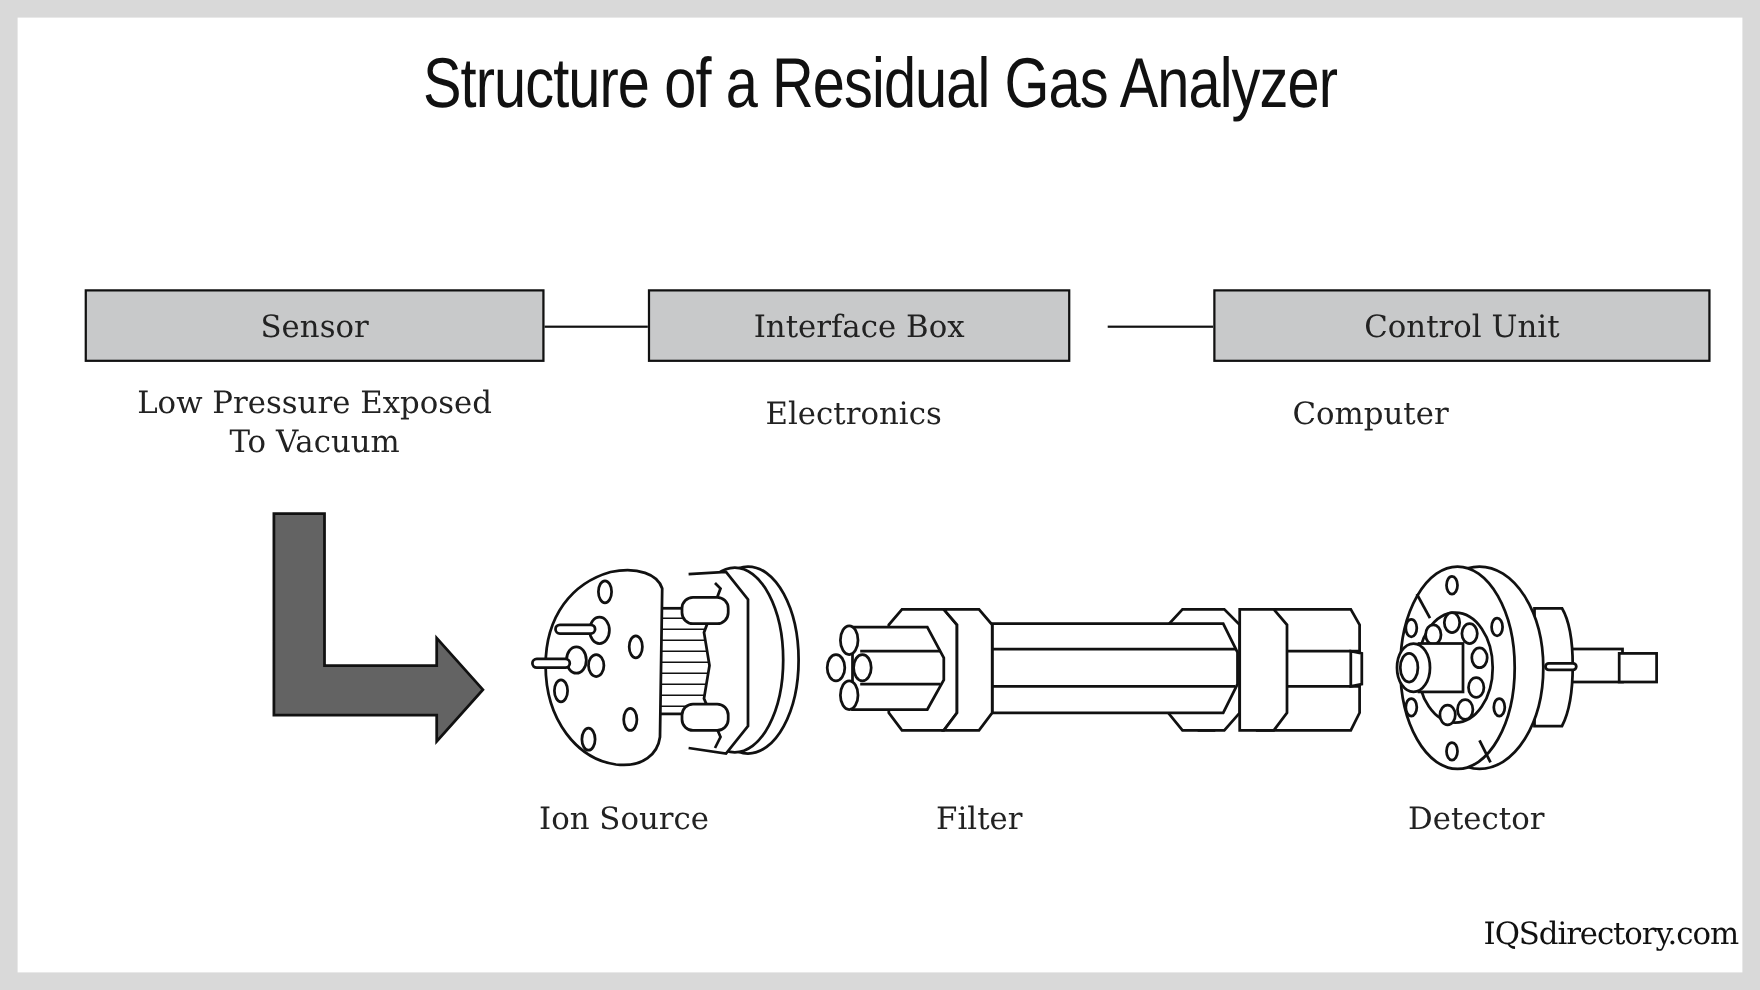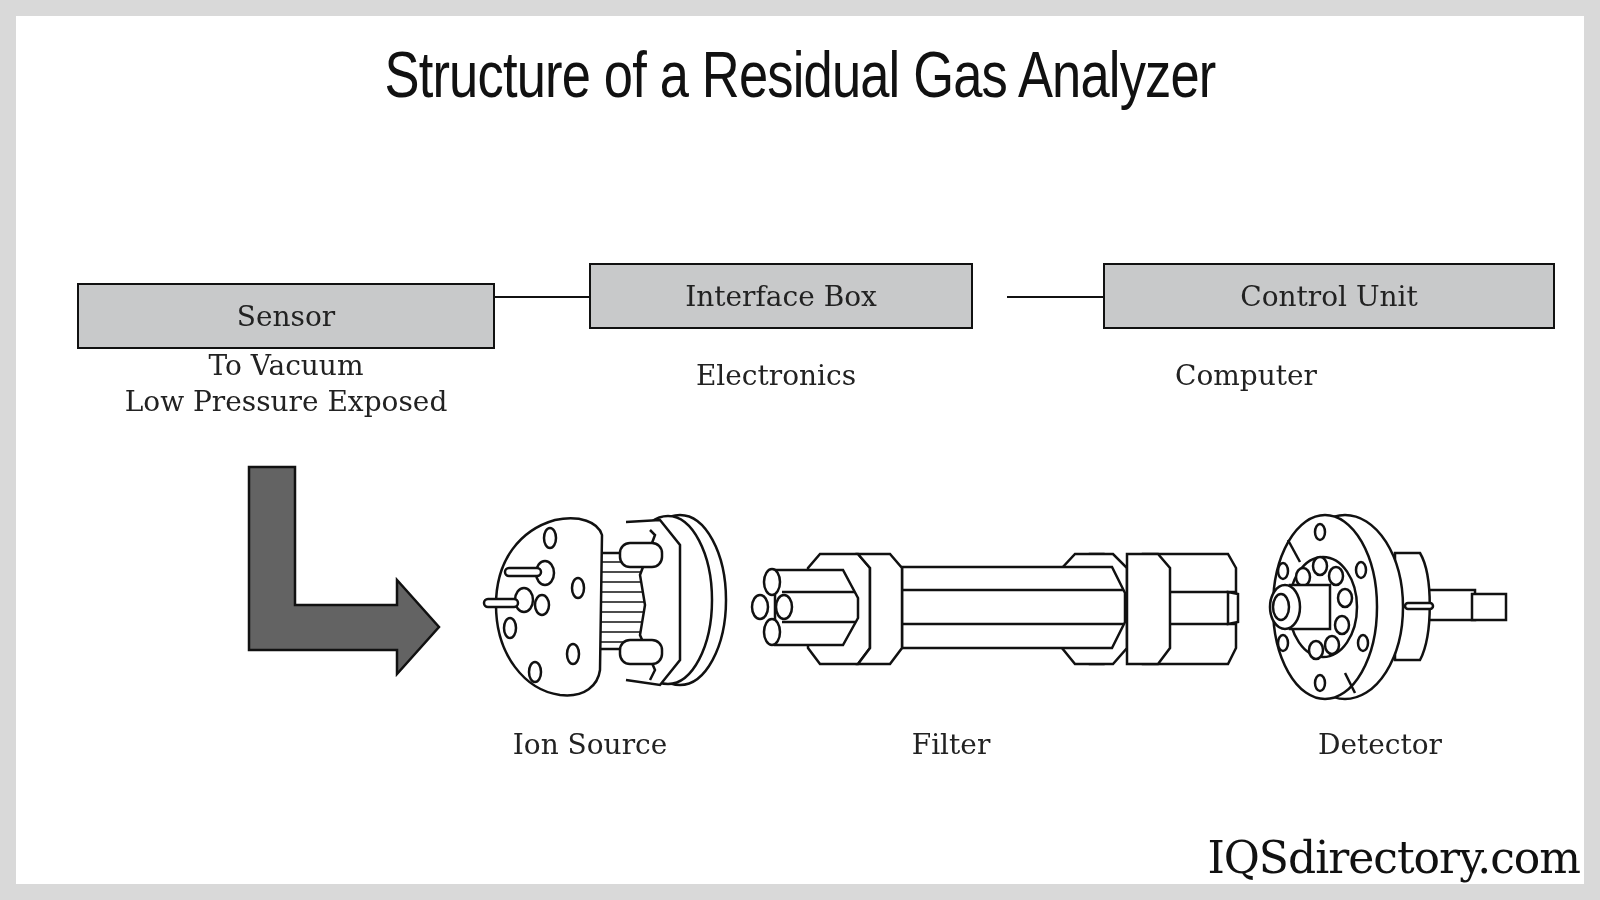--- a/index.html
+++ b/index.html
@@ -17,48 +17,48 @@
   }
   .box {
     position: absolute; top: 263px; height: 66px; background: #c8c9ca; border: 2px solid #111;
     box-sizing: border-box; display: flex; align-items: center; justify-content: center;
     font-size: 28px; font-family: "DejaVu Serif", serif; color: #222;
   }
   .connector { position: absolute; top: 296px; height: 2px; background: #111; }
   .sub {
     position: absolute; text-align: center; font-size: 28px; line-height: 36px; color: #222;
   }
-  .label { position: absolute; text-align: center; font-size: 28px; color: #222; top: 728px; }
+  .label { position: absolute; font-size: 28px; color: #222; top: 728px; }
   .brand {
-    position: absolute; right: 20px; top: 832px; font-size: 44px; color: #111; letter-spacing: -1px; margin-left: 26px;
+    position: absolute; right: 20px; top: 832px; font-size: 28px; color: #111; letter-spacing: -1px; margin-left: 26px;
   }
   svg { position: absolute; left: 0; top: 0; }
 </style>
 </head>
 <body>
 
 <div class="panel"></div>
 
 <div class="title">Structure of a Residual Gas Analyzer</div>
 
-<div class="box" style="left:77px;width:418px;margin-top:20px;">
+<div class="box" style="left:77px;width:418px;">
   <span>Sensor</span>
 </div>
 <div class="connector" style="left:495px;width:94px;"></div>
 <div class="box" style="left:589px;width:384px;">
   <span>Interface Box</span>
 </div>
 <div class="connector" style="left:1007px;width:96px;"></div>
 <div class="box" style="left:1103px;width:452px;">
   <span>Control Unit</span>
 </div>
 
 <div class="sub" style="left:77px;width:418px;top:348px;">
+  <div>Low Pressure Exposed</div>
   <div>To Vacuum</div>
-  <div>Low Pressure Exposed</div>
 </div>
 <div class="sub" style="left:567px;width:418px;top:358px;">Electronics</div>
 <div class="sub" style="left:1037px;width:418px;top:358px;">Computer</div>
 
 <svg width="1600" height="900" viewBox="0 0 1600 900">
 
   <g>
     <path d="M249 467 L295 467 L295 605 L397 605 L397 580 L439 627 L397 674 L397 650 L249 650 Z" fill="#636363" stroke="#111" stroke-width="2.5" stroke-linejoin="miter"></path>
   </g>
 

